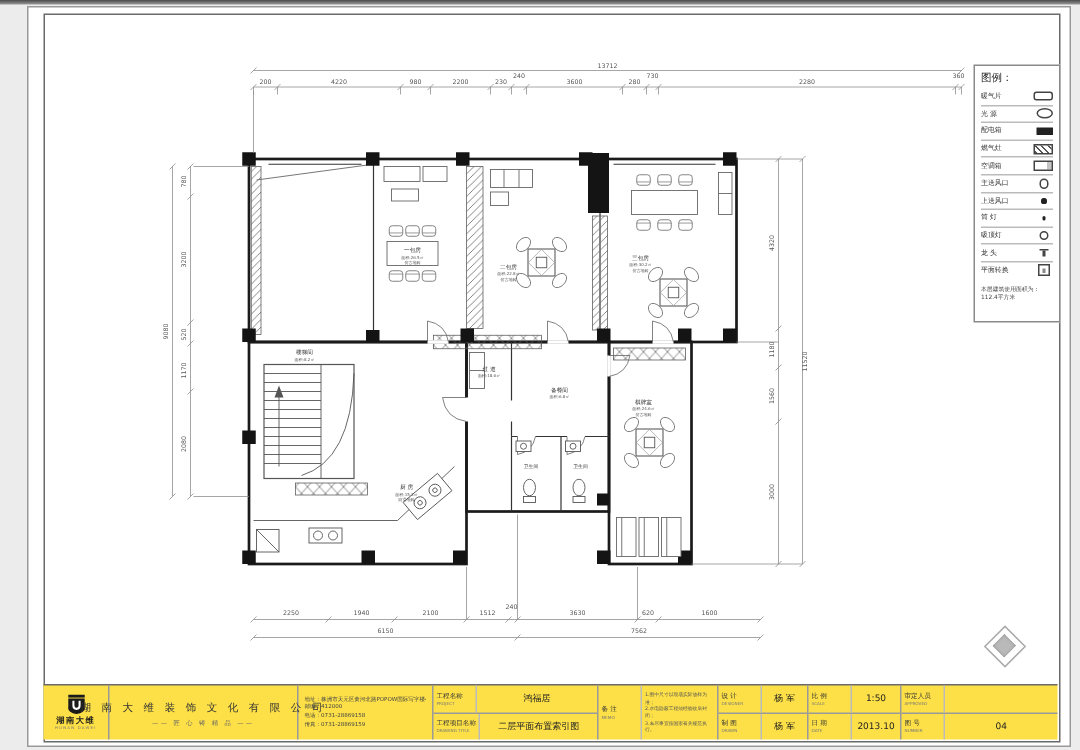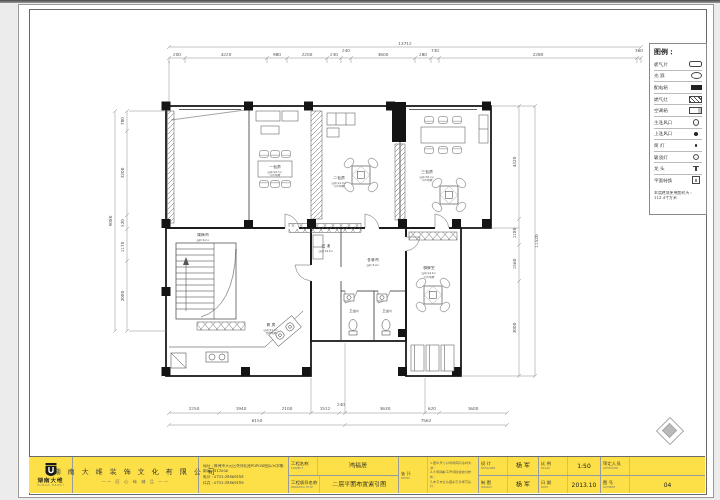--- a/index.html
+++ b/index.html
@@ -3,21 +3,21 @@
 <meta charset="utf-8">
 <style>
   html,body{margin:0;padding:0}
   body{width:720px;height:500px;background:#ececec;font-family:"DejaVu Sans","Liberation Sans",sans-serif;position:relative;overflow:hidden;color:#333}
   .topbar{position:absolute;left:0;top:0;width:720px;height:3px;background:linear-gradient(#4a4a4a,#9a9a9a)}
   .sheet{position:absolute;left:18px;top:4px;width:694px;height:492px;background:#fff;border:1px solid #9a9a9a}
   .frame{position:absolute;left:10px;top:4px;width:676px;height:484px;border:1.5px solid #6a6a6a}
   svg{display:block}
   
   .legend{position:absolute;left:630px;top:38px;width:58px;height:172px;border:1px solid #8a8a8a;background:#fff;padding:3px 4px;box-sizing:border-box}
-  .lgd-title{font-size:7px;font-weight:bold;color:#222;margin-bottom:2px}
+  .lgd-title{font-size:7px;font-weight:normal;color:#222;margin-bottom:2px}
   .lgd-row{display:flex;justify-content:space-between;align-items:center;height:10.6px;border-bottom:0.6px solid #bbb}
   .lgd-label{font-size:4.6px;color:#333;white-space:nowrap}
   .sym{display:inline-flex;align-items:center;justify-content:center;min-width:12px}
   .s-radiator{width:11px;height:4px;border:1px solid #444;border-radius:2px}
   .s-light{width:9px;height:5px;border:1px solid #444;border-radius:50%}
   .s-panel{width:11px;height:4.5px;background:#222}
   .s-stove{width:11px;height:5px;border:1px solid #444;background:repeating-linear-gradient(45deg,#555 0 1px,transparent 1px 3px)}
   .s-ac{width:11px;height:5px;border:1px solid #444;box-shadow:inset -3px 0 0 #c4c4c4}
   .s-vent{width:4.5px;height:4.5px;border:1px solid #444;border-radius:50%}
   .s-dot{width:3.5px;height:3.5px;background:#222;border-radius:50%}

